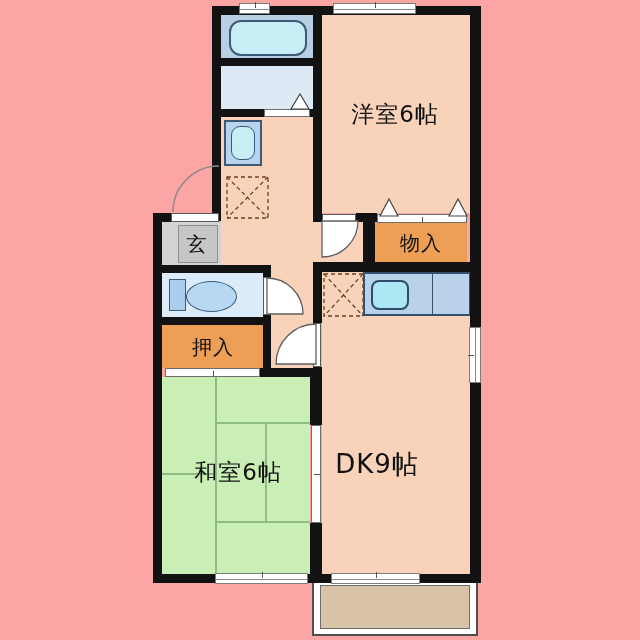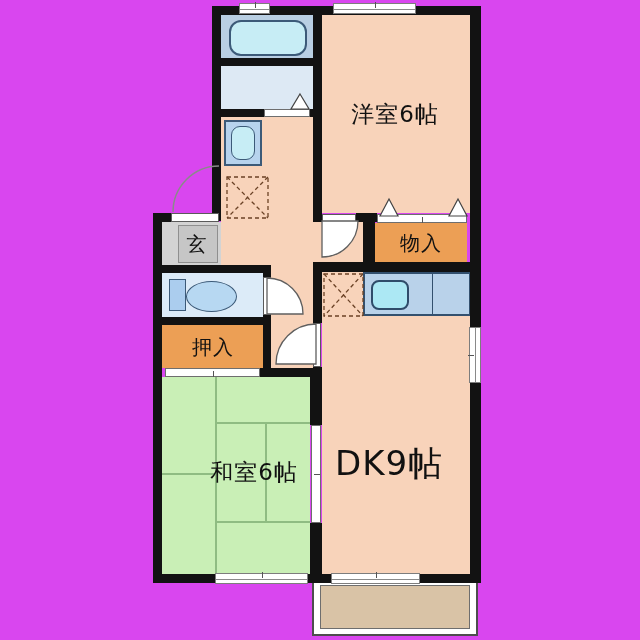--- a/index.html
+++ b/index.html
@@ -1,16 +1,16 @@
 <!DOCTYPE html>
 <html><head>
 <meta charset="utf-8">
 <style>
   html,body{margin:0;padding:0;background:#ffffff;}
-  #plan{position:relative;width:640px;height:640px;background:#d946ef;overflow:hidden;
+  #plan{position:relative;width:640px;height:640px;background:#fca5a5;overflow:hidden;
         font-family:"DejaVu Sans","Liberation Sans",sans-serif;}
   .room{position:absolute;}
   .wall{position:absolute;background:#121212;}
   .label{position:absolute;transform:translate(-50%,-50%);color:#111;white-space:nowrap;
          font-weight:500;letter-spacing:1px;}
   .win{position:absolute;background:#ffffff;border:1px solid #7d7d7d;box-sizing:border-box;}
   .sash-h{position:absolute;left:0;right:0;top:50%;height:1px;background:#8a8a8a;}
   .sash-v{position:absolute;top:0;bottom:0;left:50%;width:1px;background:#8a8a8a;}
   .tick-v{position:absolute;left:50%;top:-2px;width:1px;height:6px;background:#555;}
   .tick-h{position:absolute;top:50%;left:-2px;height:1px;width:6px;background:#555;}
@@ -146,16 +146,16 @@
       <rect x="324" y="274" width="39" height="42"></rect>
       <line x1="324" y1="274" x2="363" y2="316"></line>
       <line x1="363" y1="274" x2="324" y2="316"></line>
     </g>
   </svg>
 
   <div class="label" style="left:395px;top:114px;font-size:23px;">洋室6帖</div>
   <div class="label" style="left:421px;top:243px;font-size:20px;">物入</div>
   <div class="label" style="left:197px;top:244px;font-size:20px;">玄</div>
   <div class="label" style="left:213px;top:347px;font-size:20px;">押入</div>
-  <div class="label" style="left:238px;top:472px;font-size:23px;margin-left:16px;">和室6帖</div>
-  <div class="label" style="left:389px;top:464px;font-size:34px;">DK9帖</div>
+  <div class="label" style="left:238px;top:472px;font-size:23px;">和室6帖</div>
+  <div class="label" style="left:377px;top:464px;font-size:26px;">DK9帖</div>
 
 </div>
 
 </body></html>

